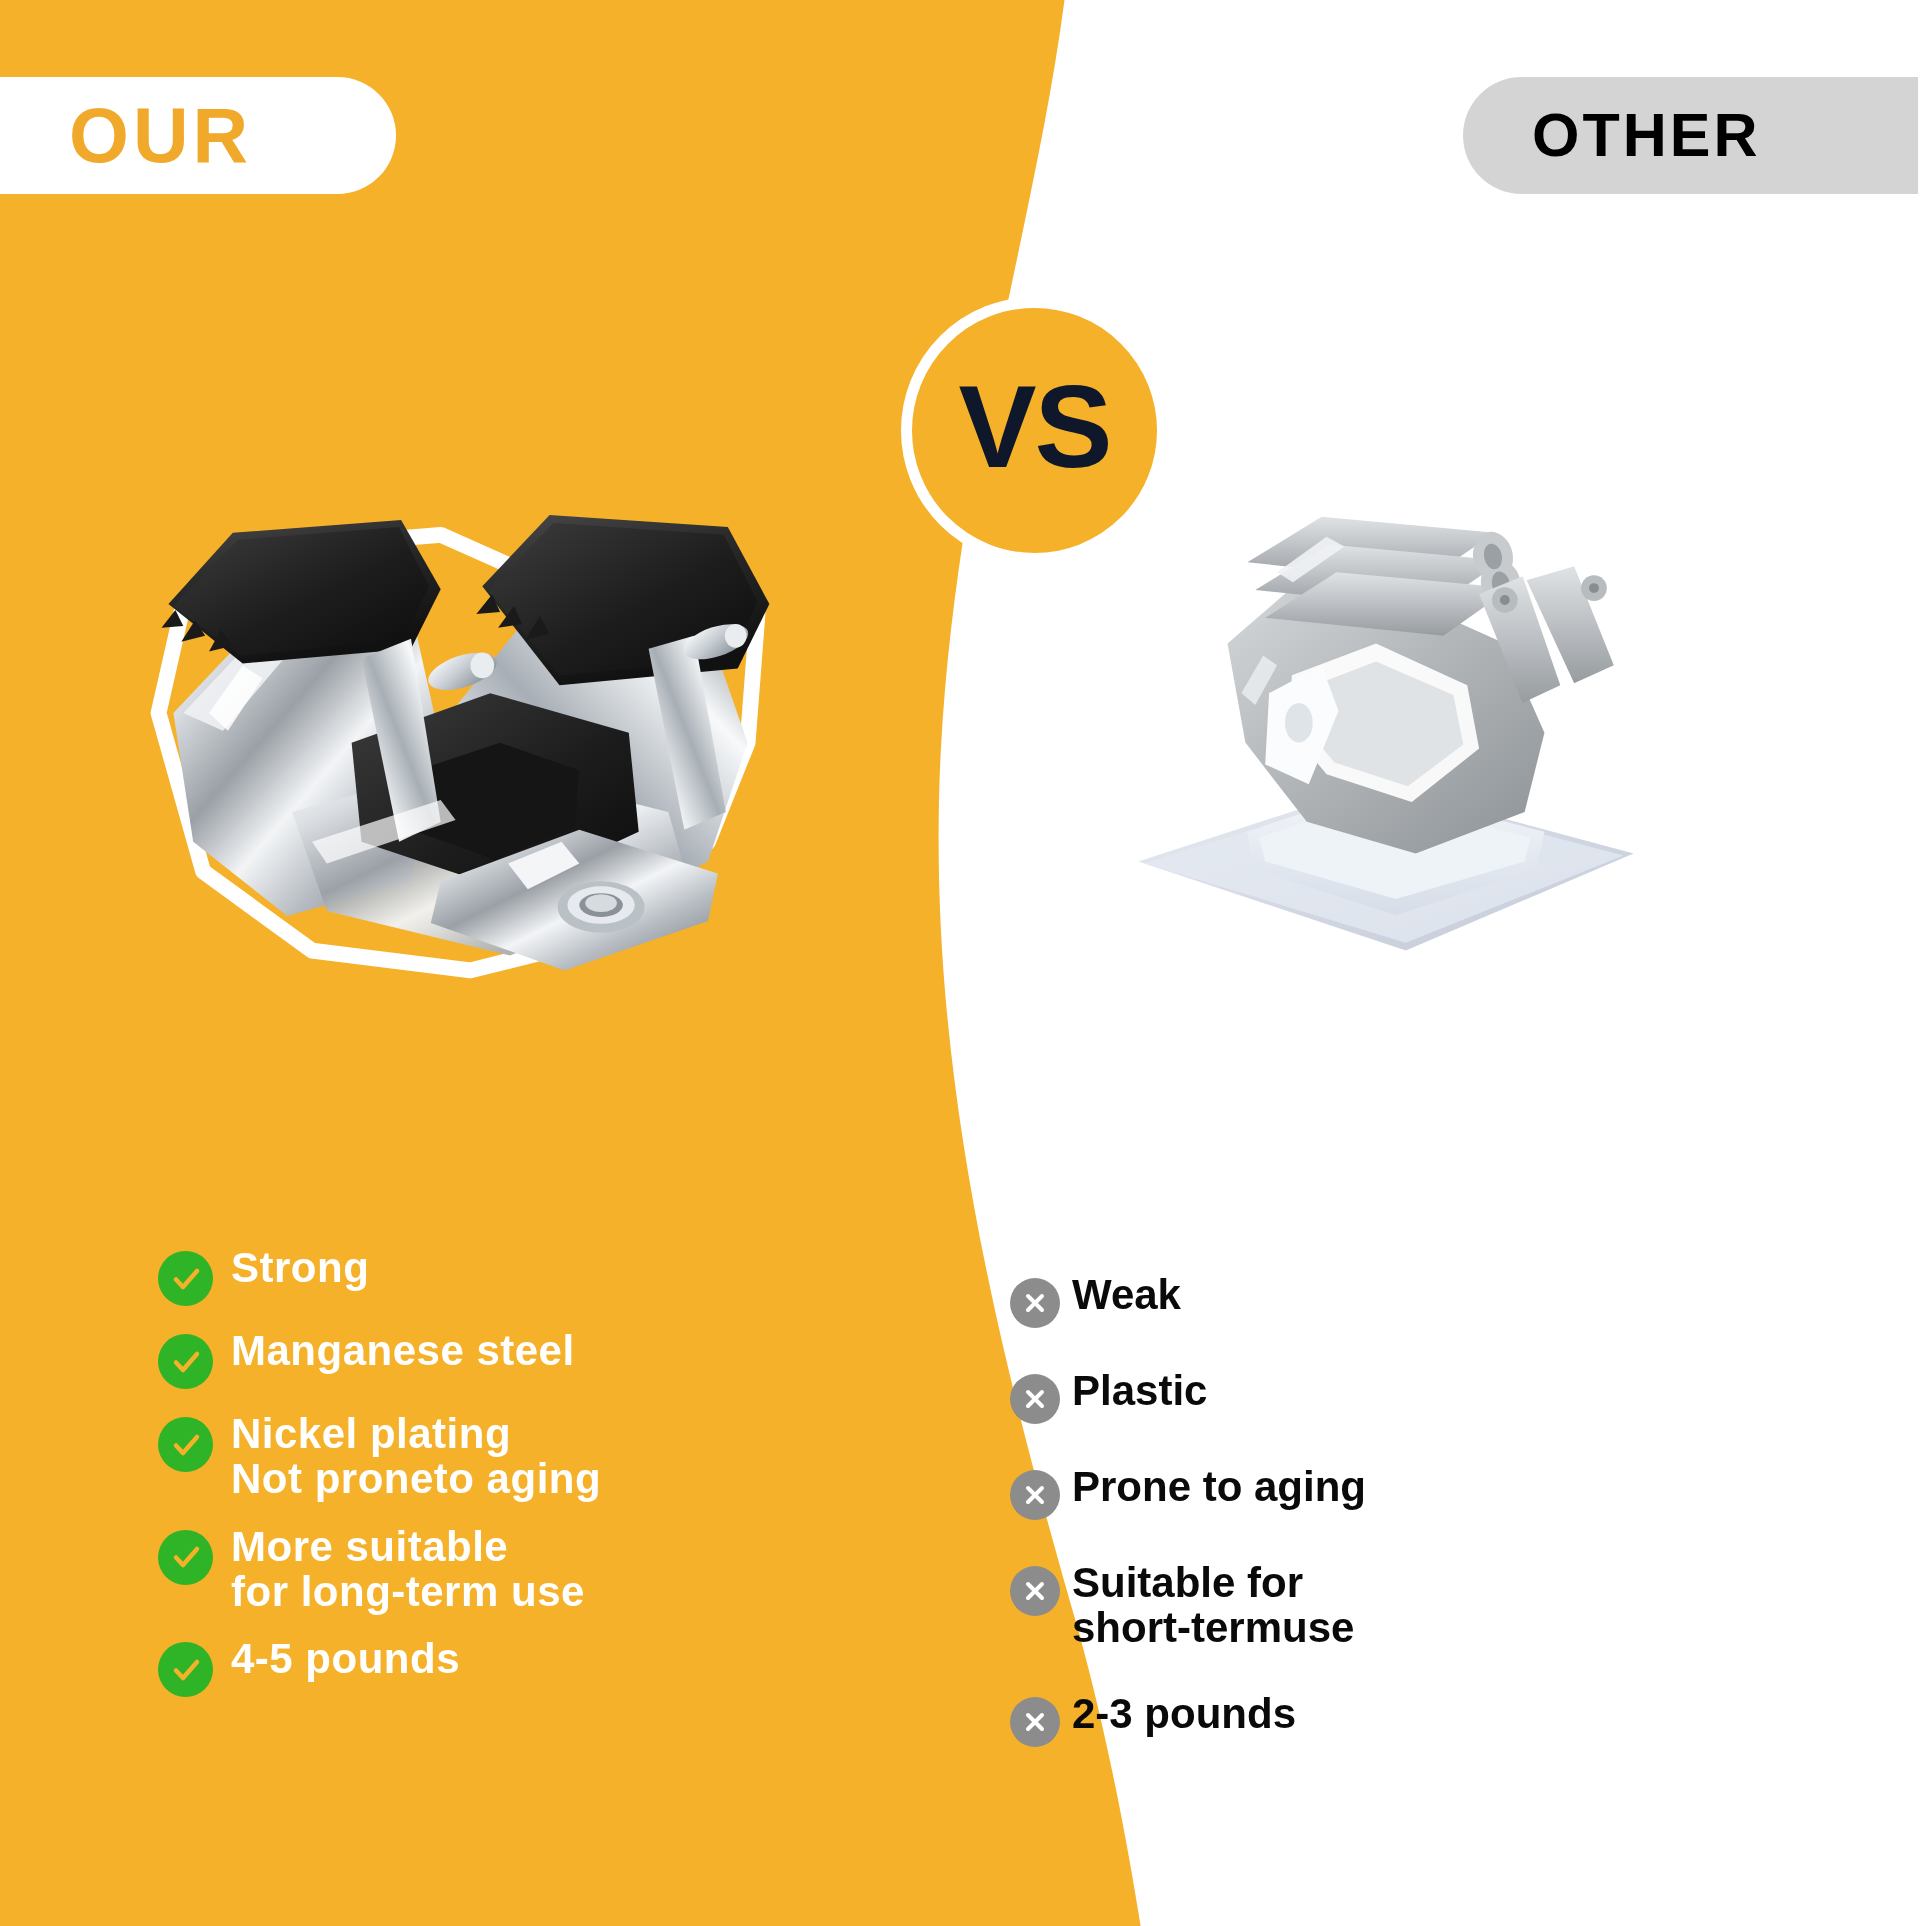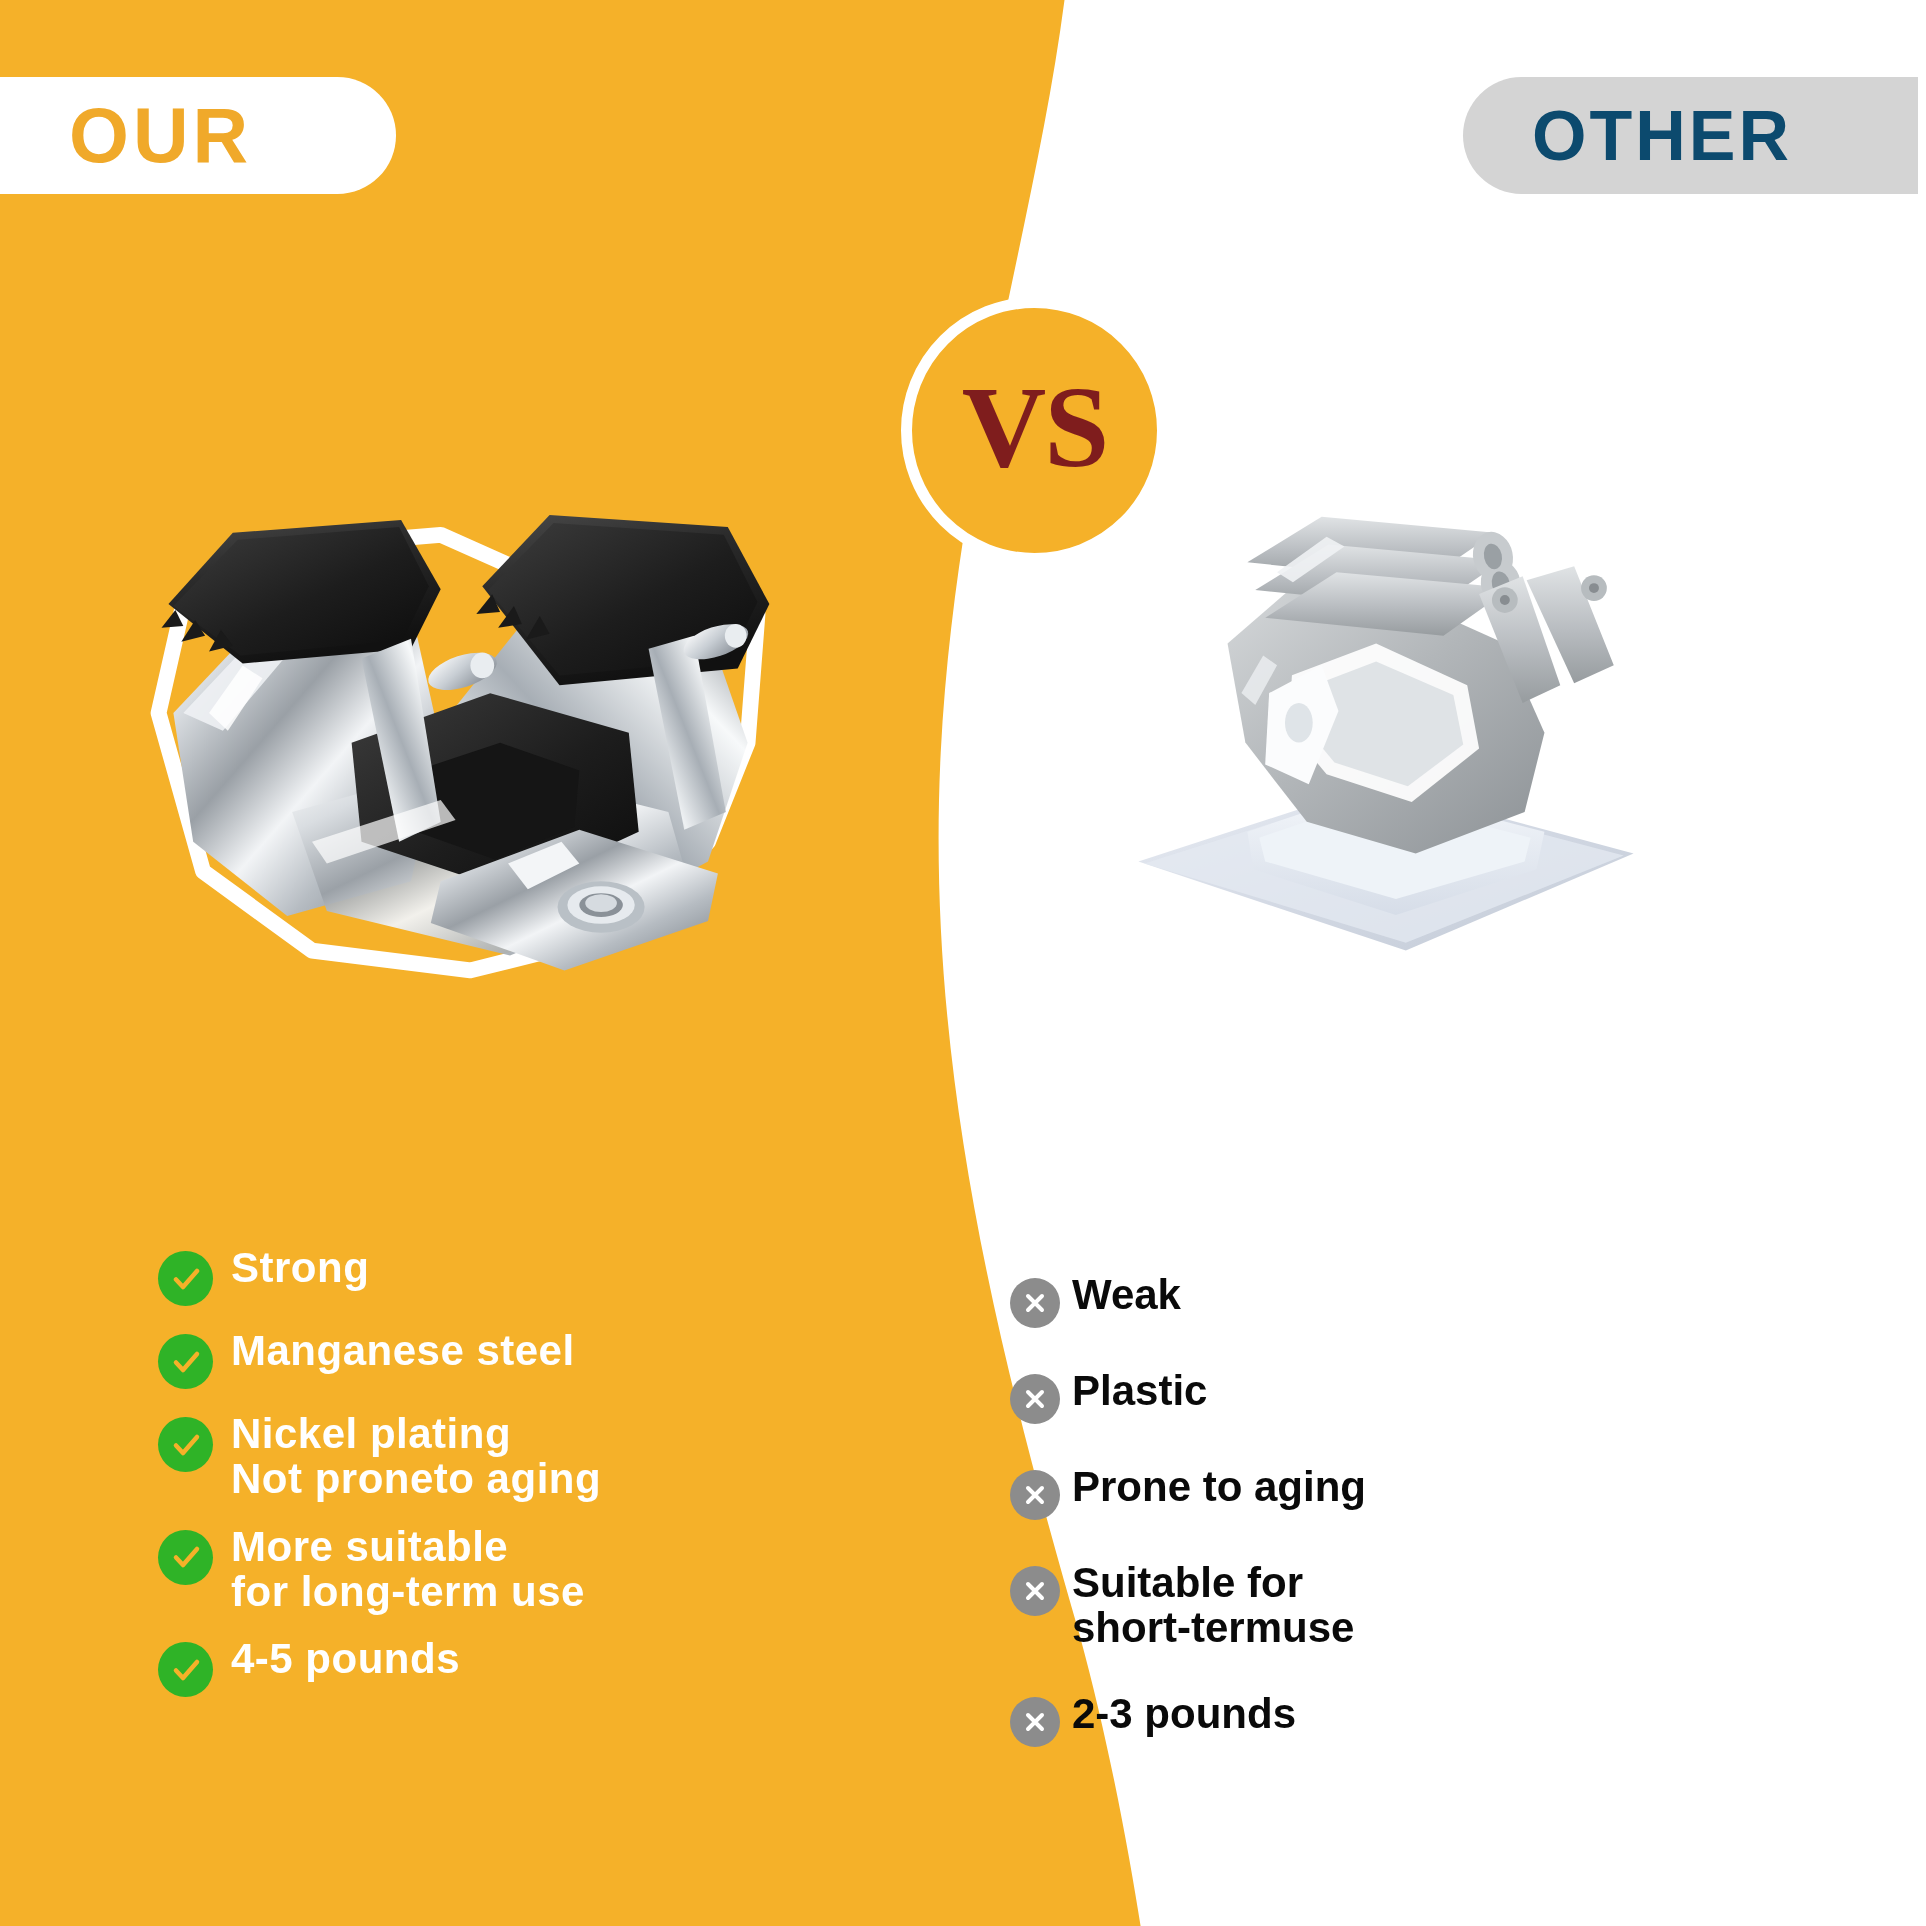--- a/index.html
+++ b/index.html
@@ -34,47 +34,46 @@
     line-height:1;
   }
   #badge-other{
     right:-40px;top:77px;
     width:495px;height:117px;
     background:#d4d4d4;
     border-radius:69px 0 0 69px;
     padding-left:69px;
   }
   #badge-other .badge-text{
-    color:#0c4a6e;
-    font-size:70px;font-weight:bold;
+    color:#000000;
+    font-size:61px;font-weight:bold;
     letter-spacing:3px;
     line-height:1;
   }
 
   
   #vs-badge{
     position:absolute;
     left:901px;top:297px;
     width:267px;height:267px;
   }
   #vs-badge .vs-circle{
     position:absolute;inset:0;
     border-radius:50%;
     background:#F5B129;
     border:11px solid #ffffff;
     box-sizing:border-box;
     display:flex;align-items:center;justify-content:center;
   }
   #vs-badge .vs-text{
-    color:#7f1d1d;
+    color:#0f172a;
     font-size:117px;font-weight:bold;
     letter-spacing:-2px;
     line-height:1;
     transform:translateY(-4px);
-    font-family:Liberation Serif, serif;
   }
 
   
   .product{position:absolute;}
   #product-our{left:114px;top:416px;width:693px;height:594px;}
   #product-other{left:1079px;top:396px;width:614px;height:614px;}
 
   
   .feature-list{position:absolute;}
   #list-our{left:158px;top:1245px;width:673px;}

